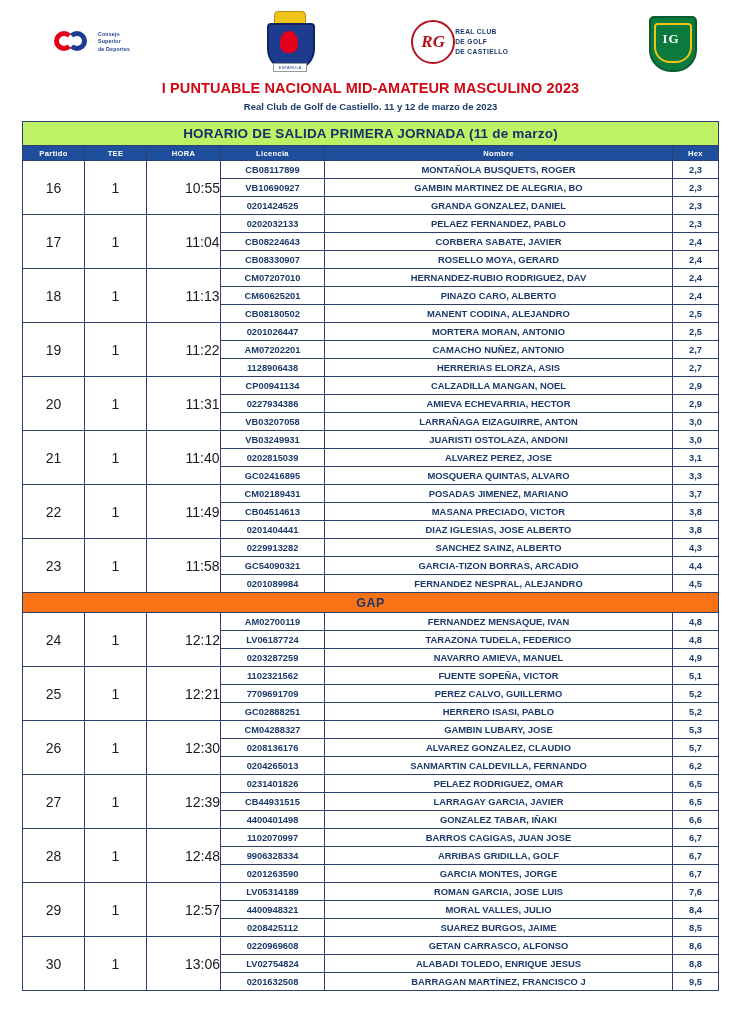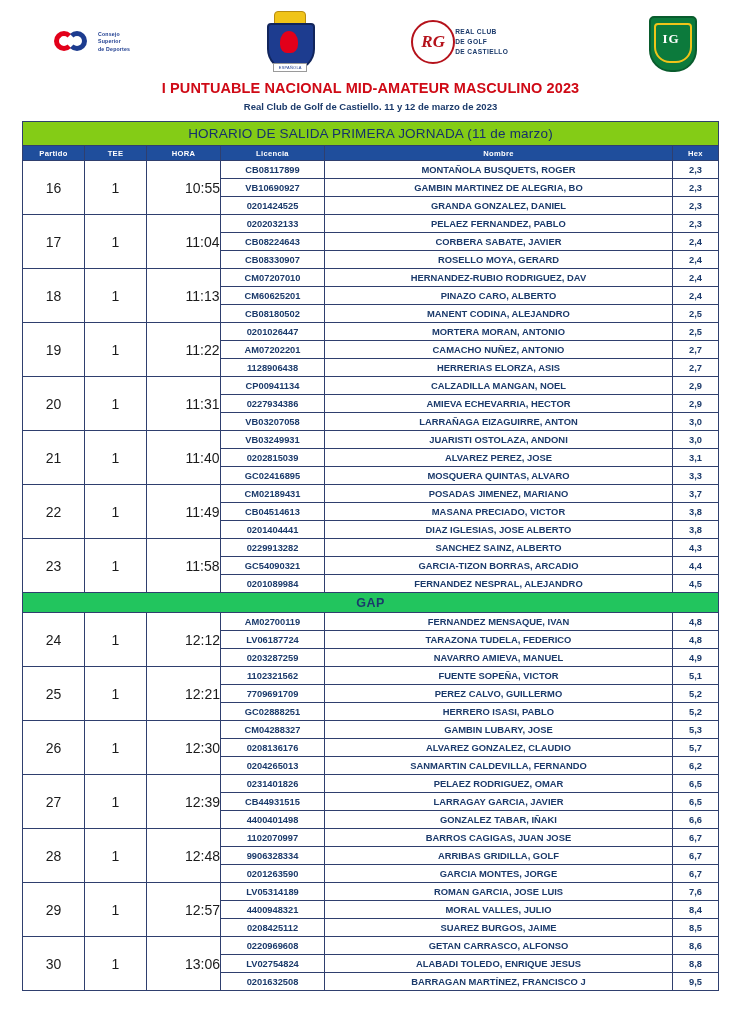--- a/index.html
+++ b/index.html
@@ -199,24 +199,24 @@
   table.sched {
     width: 100%;
     border-collapse: collapse;
     table-layout: fixed;
   }
   table.sched td, table.sched th {
     border: 1px solid #2f3f6e;
     padding: 0;
   }
   .banner td {
-    background: #84cc16;
+    background: #bef264;
     text-align: center;
     font-size: 13.5px;
-    font-weight: normal;
+    font-weight: bold;
     color: #15316b;
     height: 23px;
     letter-spacing: .2px;
   }
   .colhead th {
     background: #1f4e9c;
     color: #ffffff;
     font-size: 7.6px;
     font-weight: bold;
     height: 14px;
@@ -246,21 +246,21 @@
   }
   td.group.hora {
     font-size: 14px;
     padding-left: 38px;
   }
   td.lic { font-size: 9.3px; }
   td.nombre { font-size: 9.4px; }
   td.hex { font-size: 9.3px; }
 
   tr.gap td {
-    background: #22c55e;
+    background: #f97316;
     text-align: center;
     font-size: 12.5px;
     font-weight: bold;
     color: #1b3a6b;
     height: 19px;
     letter-spacing: .4px;
   }
 </style>
 </head>
 <body>

